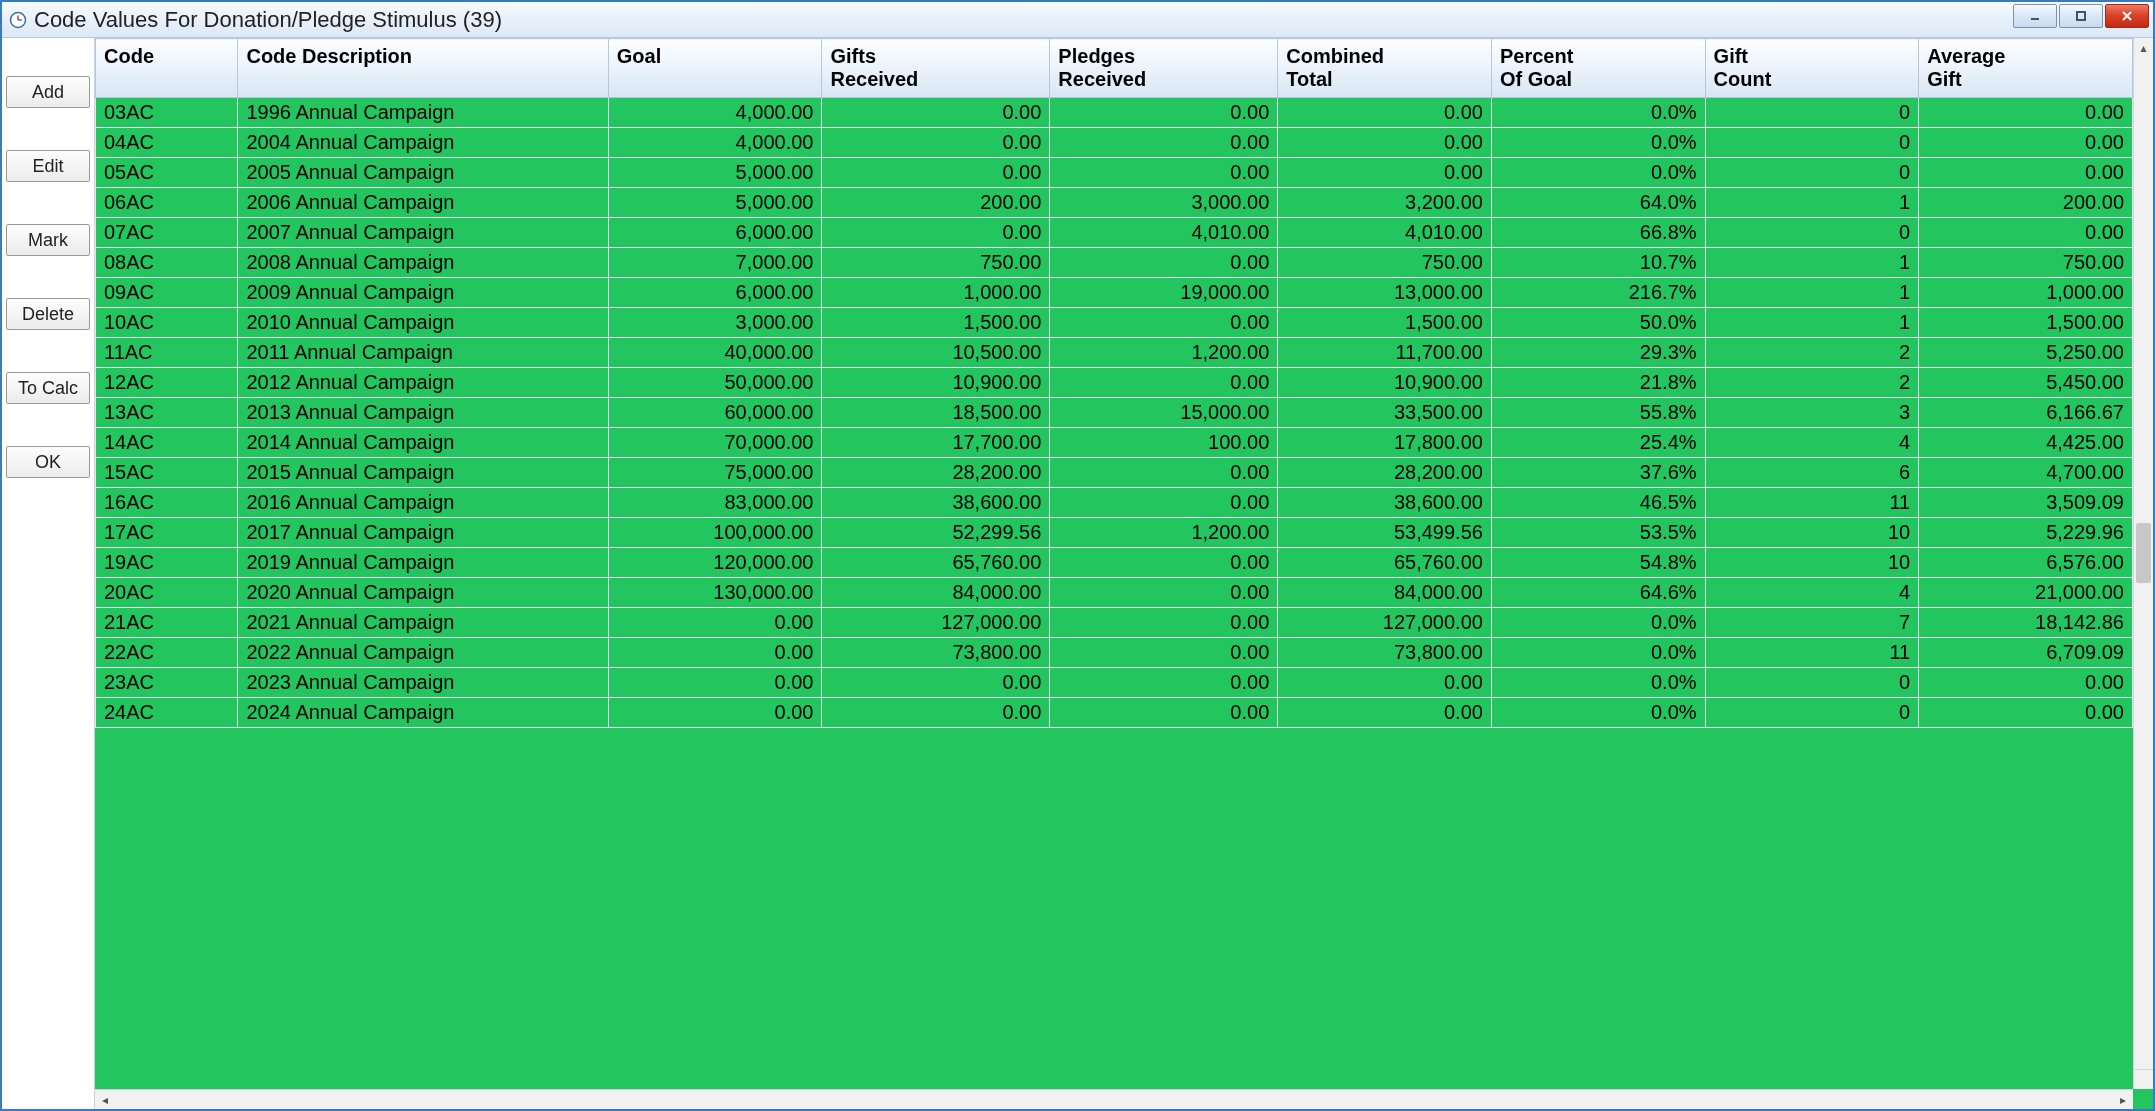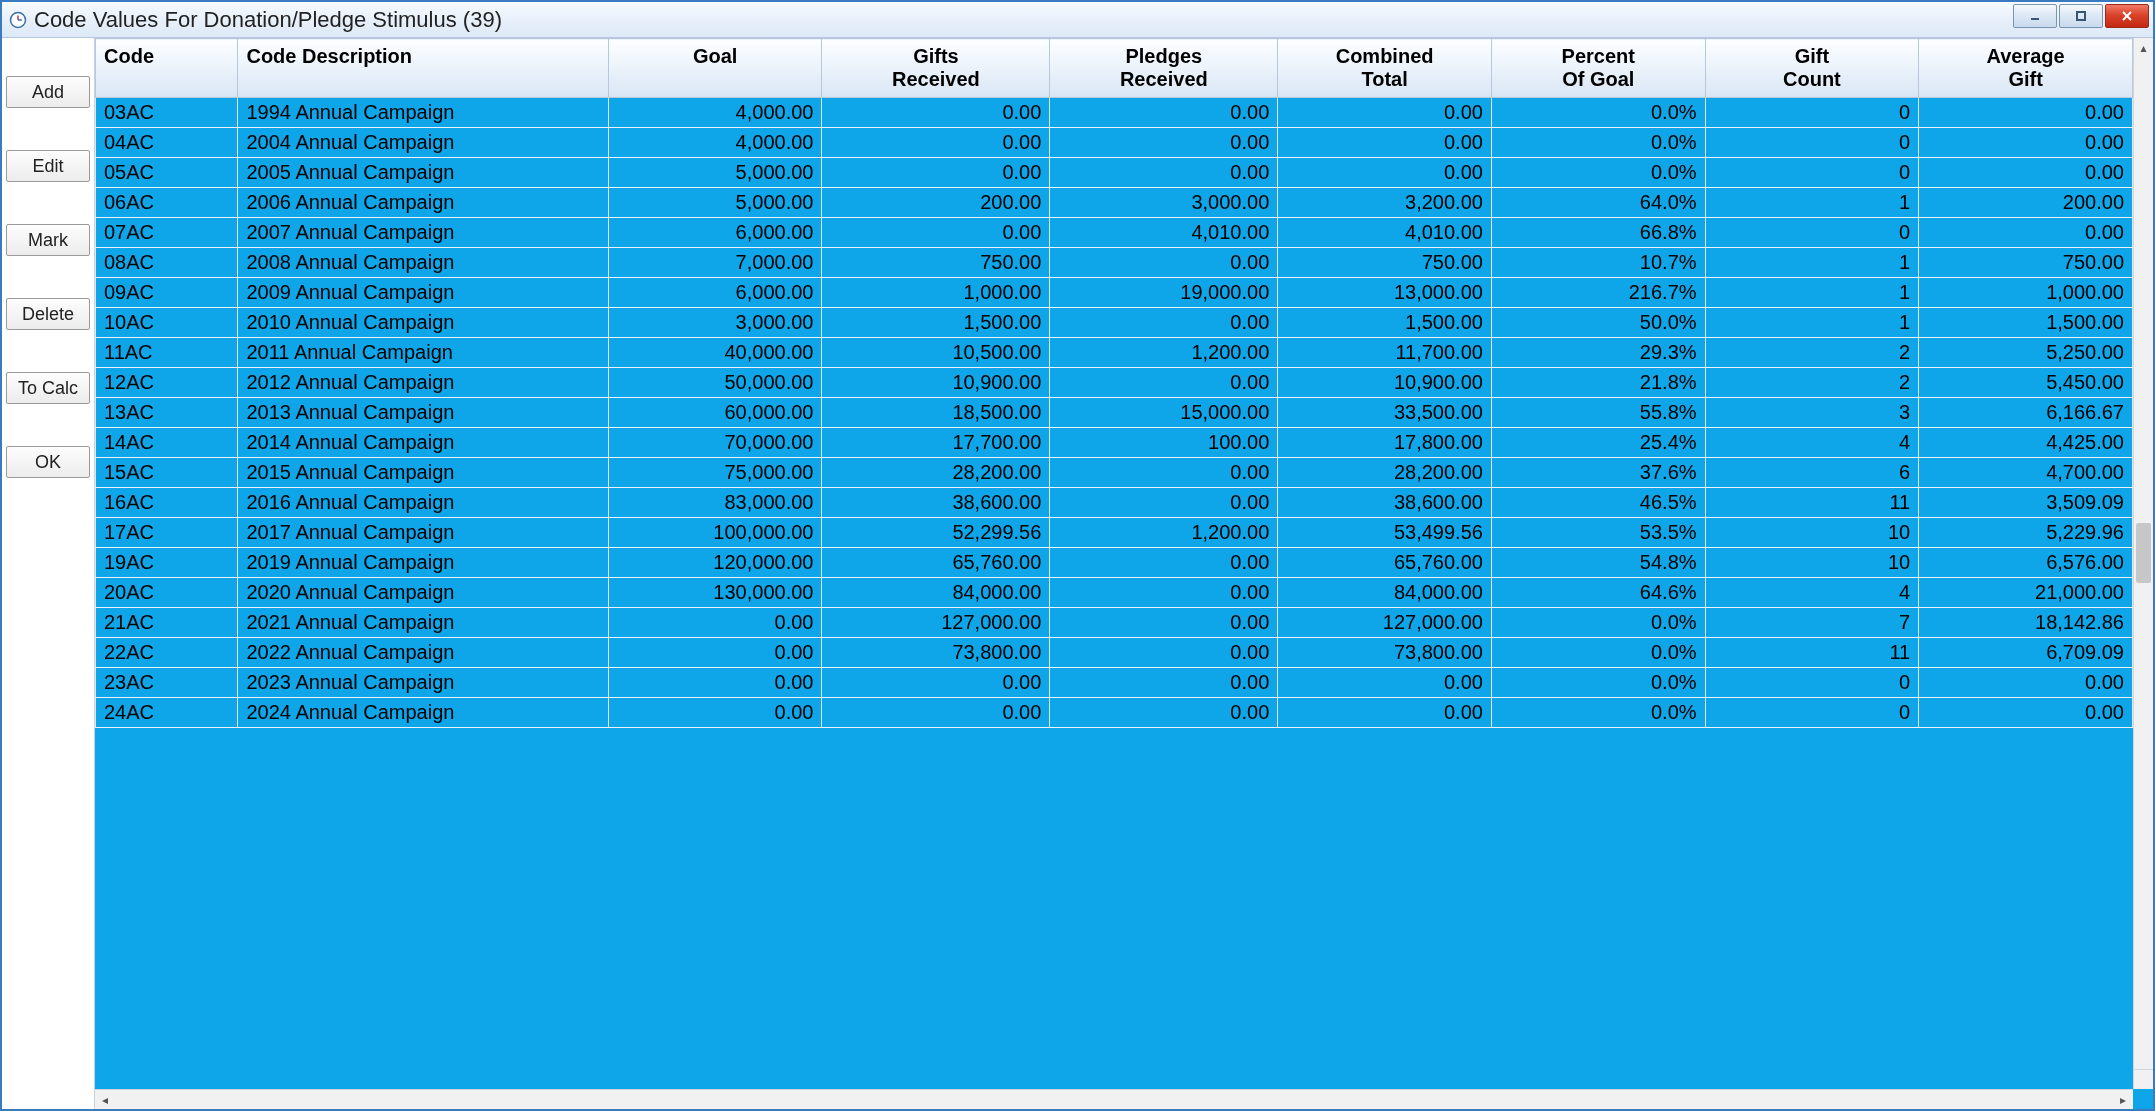--- a/index.html
+++ b/index.html
@@ -9,21 +9,21 @@
     font-size: 19px;
     background: #fff;
     color: #000;
   }
   .window {
     border: 2px solid #3a7abf;
     width: 100%;
     height: 100vh;
     display: flex;
     flex-direction: column;
-    background: #0ea5e9;
+    background: #22c55e;
   }
   .titlebar {
     background: linear-gradient(to bottom, #f7fbff 0%, #e8f0fa 50%, #dde9f7 100%);
     height: 36px;
     display: flex;
     align-items: center;
     padding: 0 0 0 6px;
     border-bottom: 1px solid #b8c8dc;
     position: relative;
   }
@@ -114,21 +114,21 @@
     background: linear-gradient(to bottom, #fdfeff 0%, #eef5fc 40%, #d9e6f4 100%);
     border: 1px solid #b8c8dc;
     font-weight: bold;
     font-size: 20px;
     padding: 6px 8px 6px 8px;
     vertical-align: top;
     height: 52px;
     line-height: 1.15;
   }
   table.grid th.left { text-align: left; }
-  table.grid th.right { text-align: center; }
+  table.grid th.right { text-align: left; }
   table.grid td {
     border-left: 1px solid #e0e6ed;
     border-right: 1px solid #e0e6ed;
     border-bottom: 1px solid #eef1f5;
     padding: 3px 8px 3px 8px;
     font-size: 20px;
     white-space: nowrap;
     height: 30px;
   }
   table.grid td.code { font-weight: normal; text-align: left; }
@@ -280,21 +280,21 @@
               <th class="right"><span>Pledges</span><br><span>Received</span></th>
               <th class="right"><span>Combined</span><br><span>Total</span></th>
               <th class="right"><span>Percent</span><br><span>Of Goal</span></th>
               <th class="right"><span>Gift</span><br><span>Count</span></th>
               <th class="right"><span>Average</span><br><span>Gift</span></th>
             </tr>
           </thead>
           <tbody id="grid-body">
               <tr>
                 <td class="code">03AC</td>
-                <td class="desc">1994 Annual Campaign</td>
+                <td class="desc">1996 Annual Campaign</td>
                 <td class="num">4,000.00</td>
                 <td class="num">0.00</td>
                 <td class="num">0.00</td>
                 <td class="num">0.00</td>
                 <td class="num">0.0%</td>
                 <td class="num">0</td>
                 <td class="num">0.00</td>
               </tr>
               <tr>
                 <td class="code">04AC</td>

